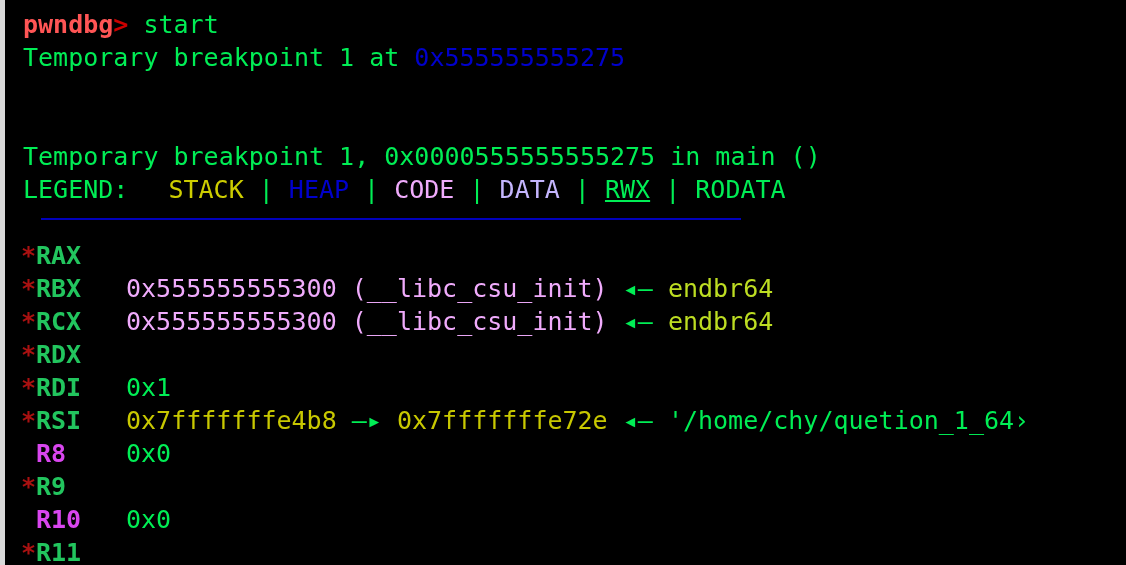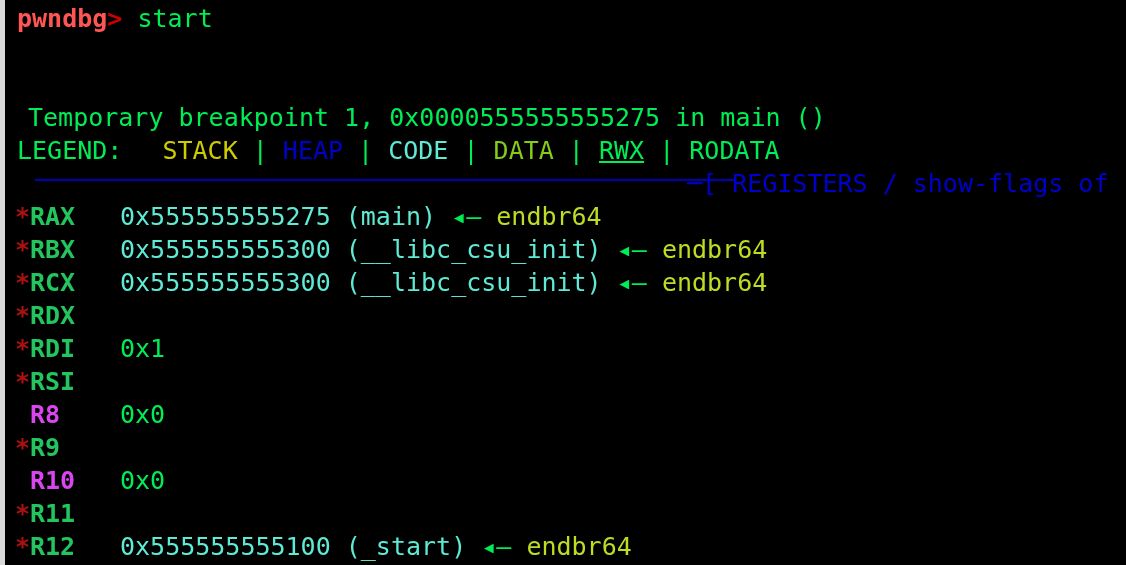--- a/index.html
+++ b/index.html
@@ -25,40 +25,40 @@
     position: absolute;
     left: 0; top: 0;
     width: 5px; height: 565px;
     background: #d9d9d9;
     z-index: 5;
   }
   .screen {
     position: absolute;
     left: 5px; top: 0;
     width: 1121px; height: 565px;
-    padding: 2px;
+    padding: 8px;
   }
   .line {
     display: block;
     white-space: pre;
     font-size: 25px;
     line-height: 33px;
     height: 33px;
     letter-spacing: 0px;
     font-family: "DejaVu Sans Mono", "Liberation Mono", monospace;
   }
   .line.blank { height: 33px; }
 
   
   .c-green   { color: #00ee55; }
   .c-blue    { color: #0000cc; }
-  .c-red     { color: #5eead4; }
+  .c-red     { color: #f0abfc; }
   .c-yellow  { color: #cdcd00; margin-left: 25px; }
   .c-olive   { color: #c8c800; }
-  .c-magenta { color: #84cc16; }
+  .c-magenta { color: #c4b5fd; }
   .c-lime    { color: #bddd22; }
   .ul        { text-decoration: underline; }
 
   
   .prompt-name { color: #ff5555; font-weight: bold; }
   .prompt-gt   { color: #cc0000; font-weight: bold; }
 
   
   .sep-row {
     position: relative;
@@ -116,40 +116,40 @@
 <body>
 
 <div id="terminal">
 
   <div class="left-gutter"></div>
 
   <div class="screen">
 
     <div class="line" style="margin-left:10px;"><span class="prompt-name">pwndbg</span><span class="prompt-gt">&gt;</span><span class="c-green"> <span>start</span></span></div>
 
+    <div class="line" style="margin-left:10px;"><span class="c-green">Temporary breakpoint 1 at </span><span class="c-blue">0x555555555275</span></div>
 
     <div class="line blank"></div>
     <div class="line blank"></div>
 
-    <div class="line" style="margin-left:21px;"><span class="c-green">Temporary breakpoint 1, 0x0000555555555275 in main ()</span></div>
+    <div class="line" style="margin-left:10px;"><span class="c-green">Temporary breakpoint 1, 0x0000555555555275 in main ()</span></div>
 
     <div class="line" style="margin-left:10px;"><span class="c-green">LEGEND: </span><span class="c-yellow">STACK</span><span class="c-green"> | </span><span class="c-blue">HEAP</span><span class="c-green"> | </span><span class="c-red">CODE</span><span class="c-green"> | </span><span class="c-magenta">DATA</span><span class="c-green"> | </span><span class="c-green ul">RWX</span><span class="c-green"> | </span><span class="c-green">RODATA</span></div>
 
     <div class="sep-row">
       <div class="sep-rule"></div>
-      <div class="sep-label">─[ REGISTERS / show-flags of</div>
     </div>
 
     <div id="regs">
-        <div class="reg-row"><span class="reg-star">*</span><span class="reg-name changed">RAX</span><span class="reg-val"><span class="c-red">0x555555555275</span><span class="c-red"> (main)</span><span class="c-green"> ◂— </span><span class="c-lime">endbr64</span></span></div>
+        <div class="reg-row"><span class="reg-star">*</span><span class="reg-name changed">RAX</span></div>
         <div class="reg-row"><span class="reg-star">*</span><span class="reg-name changed">RBX</span><span class="reg-val"><span class="c-red">0x555555555300</span><span class="c-red"> (__libc_csu_init)</span><span class="c-green"> ◂— </span><span class="c-lime">endbr64</span></span></div>
         <div class="reg-row"><span class="reg-star">*</span><span class="reg-name changed">RCX</span><span class="reg-val"><span class="c-red">0x555555555300</span><span class="c-red"> (__libc_csu_init)</span><span class="c-green"> ◂— </span><span class="c-lime">endbr64</span></span></div>
         <div class="reg-row"><span class="reg-star">*</span><span class="reg-name changed">RDX</span></div>
         <div class="reg-row"><span class="reg-star">*</span><span class="reg-name changed">RDI</span><span class="reg-val"><span class="c-green">0x1</span></span></div>
-        <div class="reg-row"><span class="reg-star">*</span><span class="reg-name changed">RSI</span></div>
+        <div class="reg-row"><span class="reg-star">*</span><span class="reg-name changed">RSI</span><span class="reg-val"><span class="c-olive">0x7fffffffe4b8</span><span class="c-green"> —▸ </span><span class="c-olive">0x7fffffffe72e</span><span class="c-green"> ◂— </span><span class="c-green">'/home/chy/quetion_1_64›</span></span></div>
         <div class="reg-row"><span class="reg-star"> </span><span class="reg-name same">R8</span><span class="reg-val"><span class="c-green">0x0</span></span></div>
         <div class="reg-row"><span class="reg-star">*</span><span class="reg-name changed">R9</span></div>
         <div class="reg-row"><span class="reg-star"> </span><span class="reg-name same">R10</span><span class="reg-val"><span class="c-green">0x0</span></span></div>
         <div class="reg-row"><span class="reg-star">*</span><span class="reg-name changed">R11</span></div>
         <div class="reg-row"><span class="reg-star">*</span><span class="reg-name changed">R12</span><span class="reg-val"><span class="c-red">0x555555555100</span><span class="c-red"> (_start)</span><span class="c-green"> ◂— </span><span class="c-lime">endbr64</span></span></div>
       </div>
 
   </div>
 </div>
 

